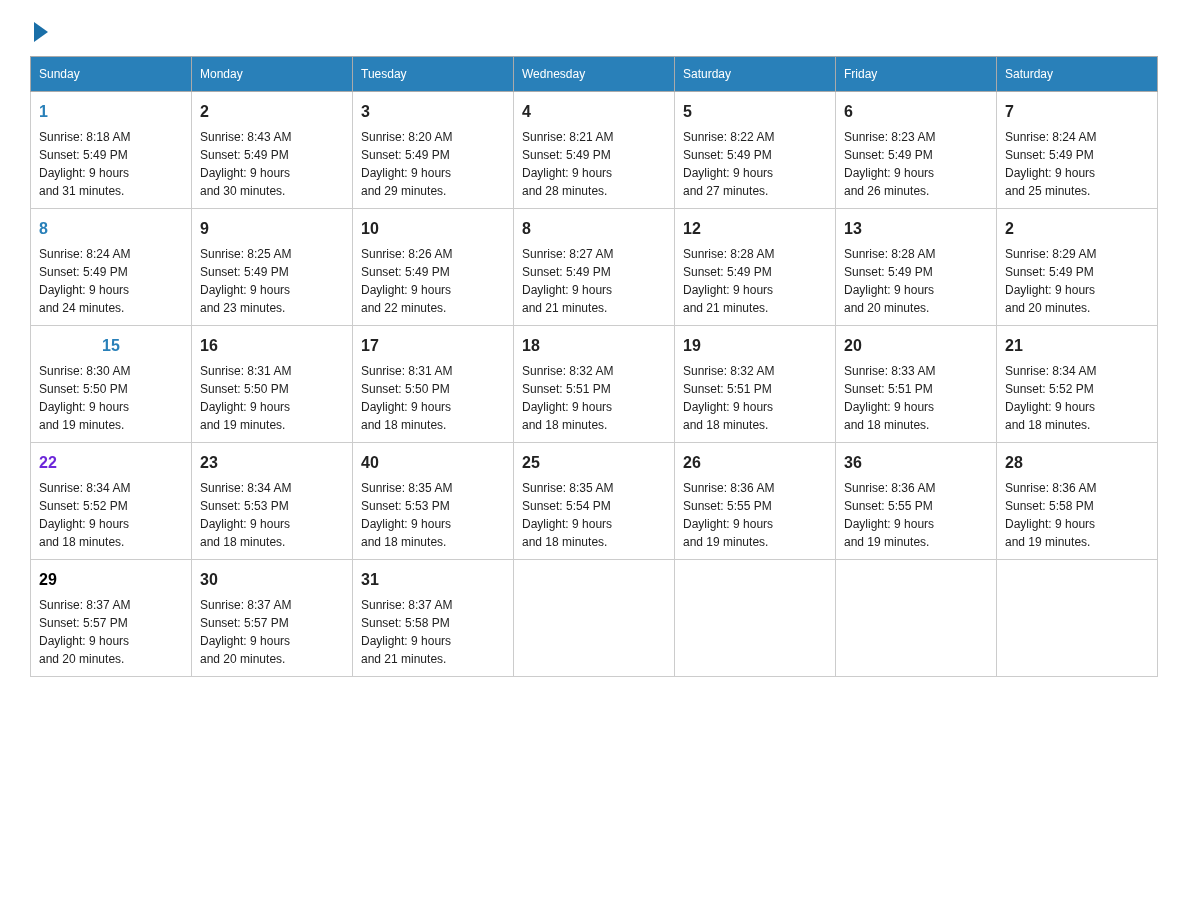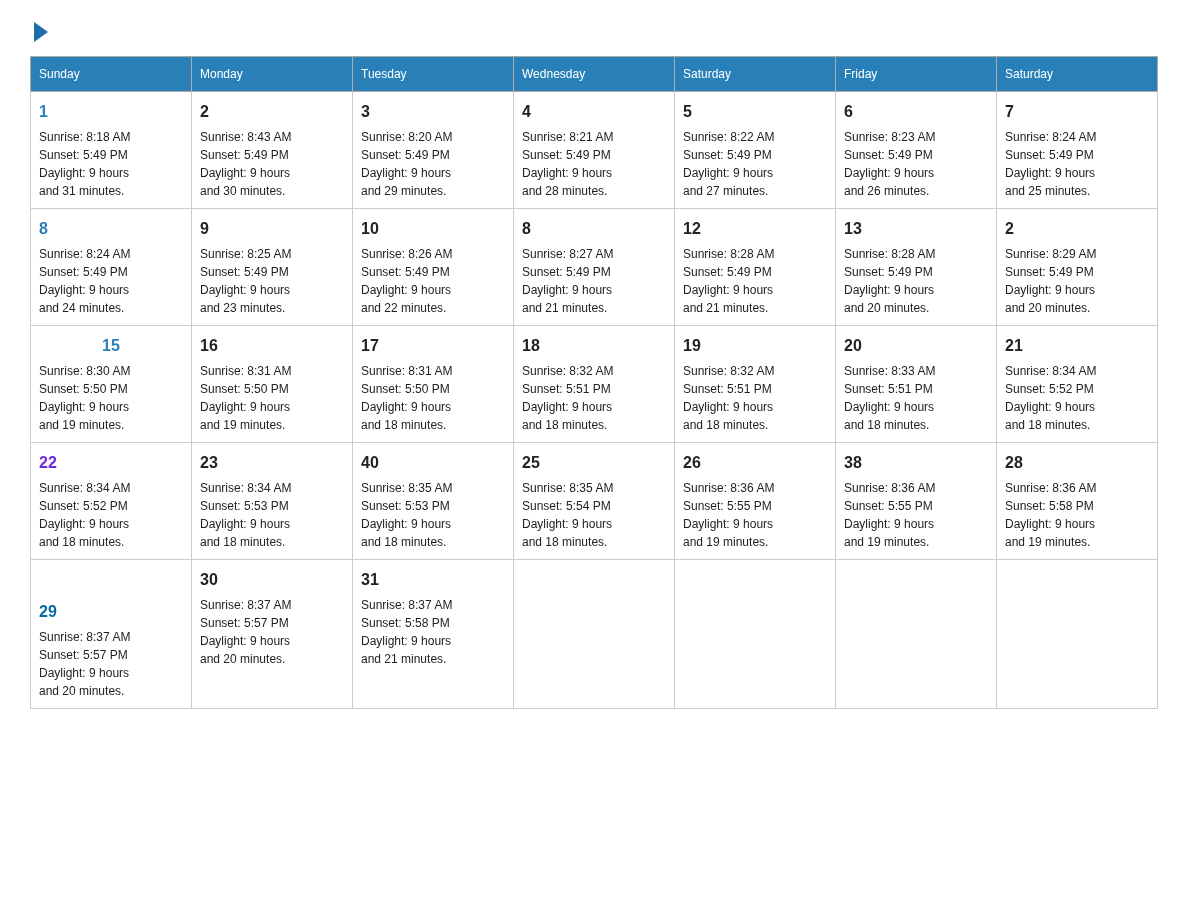--- a/index.html
+++ b/index.html
@@ -236,31 +236,31 @@
         </td>
         <td>
           <span class="day-num">25</span>
           <div class="day-info"><span>Sunrise: 8:35 AM</span><br><span>Sunset: 5:54 PM</span><br><span>Daylight: 9 hours</span><br><span>and 18 minutes.</span></div>
         </td>
         <td>
           <span class="day-num">26</span>
           <div class="day-info"><span>Sunrise: 8:36 AM</span><br><span>Sunset: 5:55 PM</span><br><span>Daylight: 9 hours</span><br><span>and 19 minutes.</span></div>
         </td>
         <td>
-          <span class="day-num">38</span>
+          <span class="day-num">36</span>
           <div class="day-info"><span>Sunrise: 8:36 AM</span><br><span>Sunset: 5:55 PM</span><br><span>Daylight: 9 hours</span><br><span>and 19 minutes.</span></div>
         </td>
         <td>
           <span class="day-num">28</span>
           <div class="day-info"><span>Sunrise: 8:36 AM</span><br><span>Sunset: 5:58 PM</span><br><span>Daylight: 9 hours</span><br><span>and 19 minutes.</span></div>
         </td>
       </tr>
       <tr>
         <td>
-          <span class="day-num" style="color: #0369a1; margin-top: 32px;">29</span>
+          <span class="day-num" style="color: #000000;">29</span>
           <div class="day-info"><span>Sunrise: 8:37 AM</span><br><span>Sunset: 5:57 PM</span><br><span>Daylight: 9 hours</span><br><span>and 20 minutes.</span></div>
         </td>
         <td>
           <span class="day-num">30</span>
           <div class="day-info"><span>Sunrise: 8:37 AM</span><br><span>Sunset: 5:57 PM</span><br><span>Daylight: 9 hours</span><br><span>and 20 minutes.</span></div>
         </td>
         <td>
           <span class="day-num">31</span>
           <div class="day-info"><span>Sunrise: 8:37 AM</span><br><span>Sunset: 5:58 PM</span><br><span>Daylight: 9 hours</span><br><span>and 21 minutes.</span></div>
         </td>

